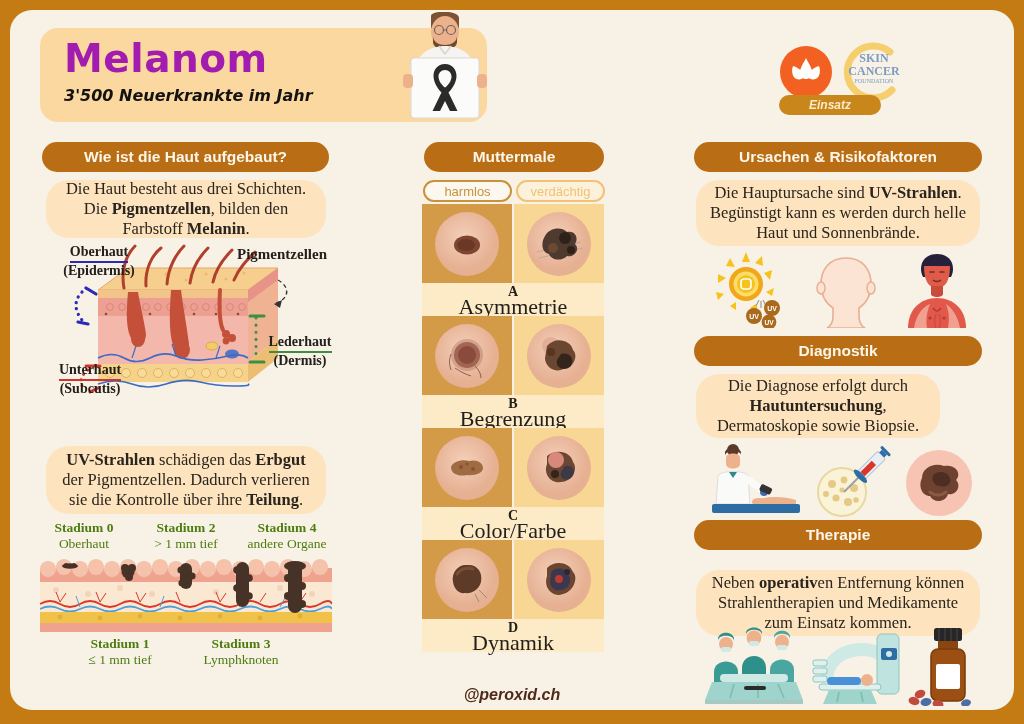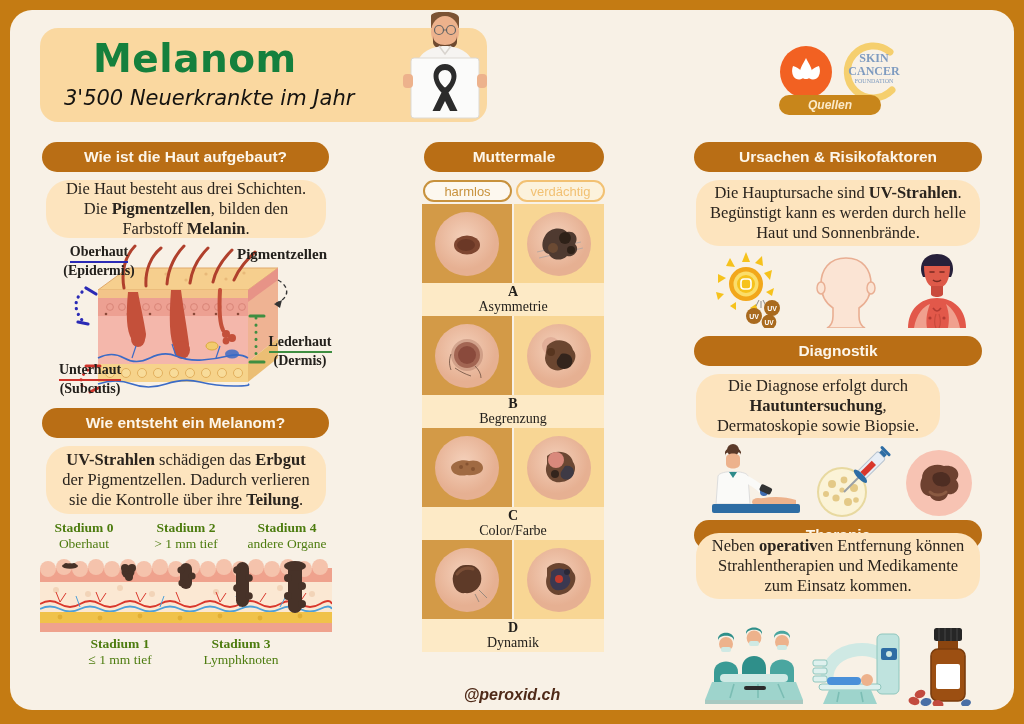--- a/index.html
+++ b/index.html
@@ -6,23 +6,23 @@
   html,body { width:1024px; height:724px; }
   body { font-family:"Liberation Sans", sans-serif; }
   .page { position:relative; width:1024px; height:724px; background:#C47B13; overflow:hidden; }
   .panel { position:absolute; left:10px; top:10px; width:1004px; height:700px;
            background:#F8F1E6; border-radius:22px; overflow:hidden; }
   .abs { position:absolute; }
 
   
   .title-box { background:#FAD8A0; border-radius:18px; }
   .title { font-family:"DejaVu Sans","Liberation Sans",sans-serif; font-weight:bold;
-           font-size:39px; color:#15803d; letter-spacing:.5px;margin-left:29px; }
-  .subtitle { font-family:"DejaVu Sans","Liberation Sans",sans-serif; font-weight:normal;
-              font-style:italic; font-size:21px; color:#151310; }
+           font-size:39px; color:#a21caf; letter-spacing:.5px; }
+  .subtitle { font-family:"DejaVu Sans","Liberation Sans",sans-serif; font-weight:bold;
+              font-style:italic; font-size:16px; color:#151310; }
   .quellen { background:#C8861B; border-radius:11px; color:#FBEAC9; font-weight:bold;
              font-style:italic; font-size:12px; display:flex; align-items:center;
              justify-content:center; cursor:pointer; }
   .scf-text { color:#7E9BC0; font-family:"Liberation Serif",serif; text-transform:uppercase;
               line-height:1; text-align:center; }
 
   
   .pill { background:#B96E15; border-radius:16px; color:#FDF6EA; font-weight:bold;
           font-size:15.5px; display:flex; align-items:center; justify-content:center; }
 
@@ -49,21 +49,21 @@
   .tab { border-radius:12px; font-weight:normal; font-size:13px; display:flex;
          align-items:center; justify-content:center; }
   .tab-harmless { background:#FDF8EF; border:2px solid #C8923D; color:#C8923D; }
   .tab-suspicious { background:#FCF2DC; border:2px solid #F2C173; color:#F2C173; }
   .mole-cell { width:90px; height:79px; display:flex; align-items:center; justify-content:center; }
   .cell-dark { background:#D39A47; }
   .cell-light { background:#F8D694; }
   .band { width:182px; height:33px; background:#FDEAC6; text-align:center;
           font-family:"Liberation Serif",serif; color:#23201C; padding-top:1px; }
   .band .letter { font-weight:bold; font-size:14px; line-height:15px; }
-  .band .word { font-size:14px; line-height:16px; }
+  .band .word { font-size:22px; line-height:16px; }
   .photo-row { display:flex; gap:2px; }
 
   .footer { font-weight:bold; font-style:italic; font-size:16px; color:#4F2A18; text-align:center; }
   .icon-row { display:flex; align-items:flex-end; justify-content:space-between; }
 </style>
 </head>
 <body>
 
 <div class="page">
 <div class="panel">
@@ -96,21 +96,21 @@
     <path fill="#FFFFFF" d="M40 21 C34 23 29.5 27 28 31 C30.5 35.5 37 35.5 39.5 31.5 C41.5 28 41.2 24 40 21 Z"></path>
   </svg>
   <div class="abs" style="left:822px;top:30px;width:80px;height:64px;">
     <svg class="abs" style="left:0;top:0;" width="80" height="64" viewBox="0 0 80 64">
       <path d="M58 12 A26 26 0 1 0 60 50" fill="none" stroke="#F5CF6E" stroke-width="7" stroke-linecap="round"></path>
     </svg>
     <div class="abs scf-text" style="left:12px;top:12px;width:60px;font-size:12px;font-weight:bold;">Skin</div>
     <div class="abs scf-text" style="left:8px;top:25px;width:68px;font-size:12px;font-weight:bold;text-align:center;">Cancer</div>
     <div class="abs scf-text" style="left:8px;top:38px;width:68px;font-size:6px;">Foundation</div>
   </div>
-  <div class="abs quellen" style="left:769px;top:85px;width:102px;height:20px;">Quellen</div>
+  <div class="abs quellen" style="left:769px;top:85px;width:102px;height:20px;">Einsatz</div>
 
   <div class="abs pill" style="left:32px;top:132px;width:287px;height:30px;">Wie ist die Haut aufgebaut?</div>
   <div class="abs card" style="left:36px;top:170px;width:280px;height:58px;">
         <div><span>Die Haut besteht aus drei Schichten. Die </span><span class="b">Pigmentzellen</span><span>, bilden den Farbstoff </span><span class="b">Melanin</span><span>.</span></div>
       </div>
 
   <div class="abs" style="left:26px;top:228px;width:300px;height:172px;">
     <svg class="abs" style="left:0;top:0;" width="300" height="172" viewBox="0 0 300 172">
 
       <polygon points="62,52 92,30 242,30 212,52" fill="#F6CF8E" stroke="#E0A96A" stroke-width="1"></polygon>
@@ -221,21 +221,20 @@
     <div class="abs d-label ul-green" style="left:228px;top:96px;width:72px;">
       <span class="nm">Lederhaut</span><br>
       <span>(Dermis)</span>
     </div>
     <div class="abs d-label ul-red" style="left:4px;top:124px;width:100px;">
       <span class="nm">Unterhaut</span><br>
       <span>(Subcutis)</span>
     </div>
   </div>
 
-  <div class="abs pill" style="left:32px;top:398px;width:287px;height:30px;">Wie entsteht ein Melanom?</div>
   <div class="abs card" style="left:36px;top:436px;width:280px;height:68px;">
         <div><span class="b">UV-Strahlen</span><span> schädigen das </span><span class="b">Erbgut</span><span> der Pigmentzellen. Dadurch verlieren sie die Kontrolle über ihre </span><span class="b">Teilung</span><span>.</span></div>
       </div>
 
   <div class="abs" style="left:26px;top:510px;width:300px;height:150px;">
     <div class="abs stage" style="left:2px;top:0;width:92px;">
       <span class="nm">Stadium 0</span><br>
       <span>Oberhaut</span>
     </div>
     <div class="abs stage" style="left:104px;top:0;width:92px;">
@@ -545,21 +544,21 @@
     </svg>
     <svg width="70" height="70" viewBox="0 0 70 70">
       <circle cx="35" cy="35" r="33" fill="#F7C3B3"></circle>
       <path d="M18 30 C18 20 30 14 40 18 C52 16 58 26 52 32 C58 38 52 48 44 46 C42 54 30 56 26 48 C18 48 14 38 18 30 Z" fill="#6E4130"></path>
       <path d="M30 26 C36 22 44 24 46 30 C48 36 42 40 36 38 C30 38 26 30 30 26 Z" fill="#4E2D22"></path>
       <path d="M26 44 C30 48 38 48 42 44" fill="none" stroke="#8A5A42" stroke-width="3" stroke-linecap="round"></path>
     </svg>
   </div>
 
   <div class="abs pill" style="left:684px;top:510px;width:288px;height:30px;">Therapie</div>
-  <div class="abs card" style="left:686px;top:523px;width:284px;height:66px;text-align:center;">
+  <div class="abs card" style="left:686px;top:560px;width:284px;height:66px;text-align:center;">
         <div><span>Neben </span><span class="b">operativ</span><span>en Entfernung können Strahlentherapien und Medikamente zum Einsatz kommen.</span></div>
       </div>
 
   <div class="abs icon-row" style="left:694px;top:616px;width:276px;height:80px;">
     <svg width="100" height="80" viewBox="0 0 100 80">
 
       <g>
         <circle cx="22" cy="18" r="7" fill="#EDB28C"></circle>
             <path d="M14 15 C14 8 30 8 30 15 L30 12 C28 5 16 5 14 12 Z" fill="#2F8F8A"></path>
         <rect x="17" y="21" width="10" height="5" rx="2" fill="#CFE9E4"></rect>

